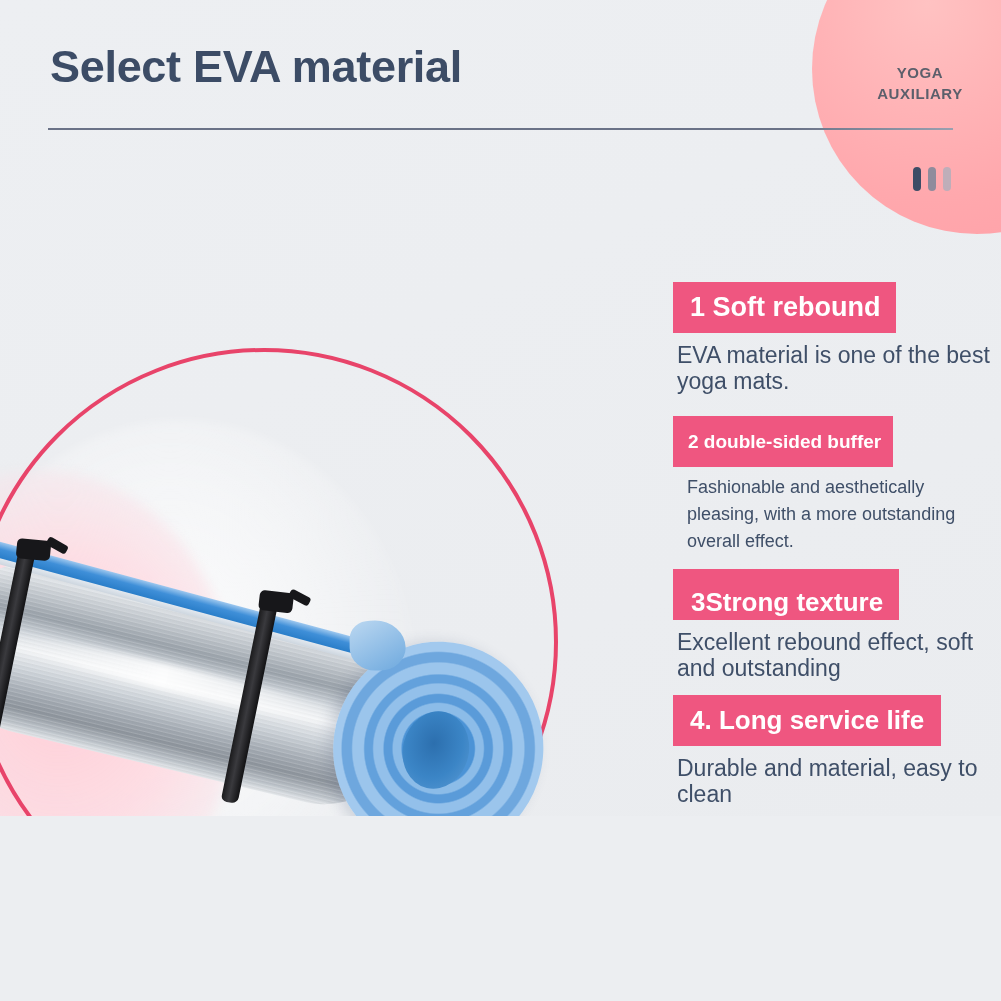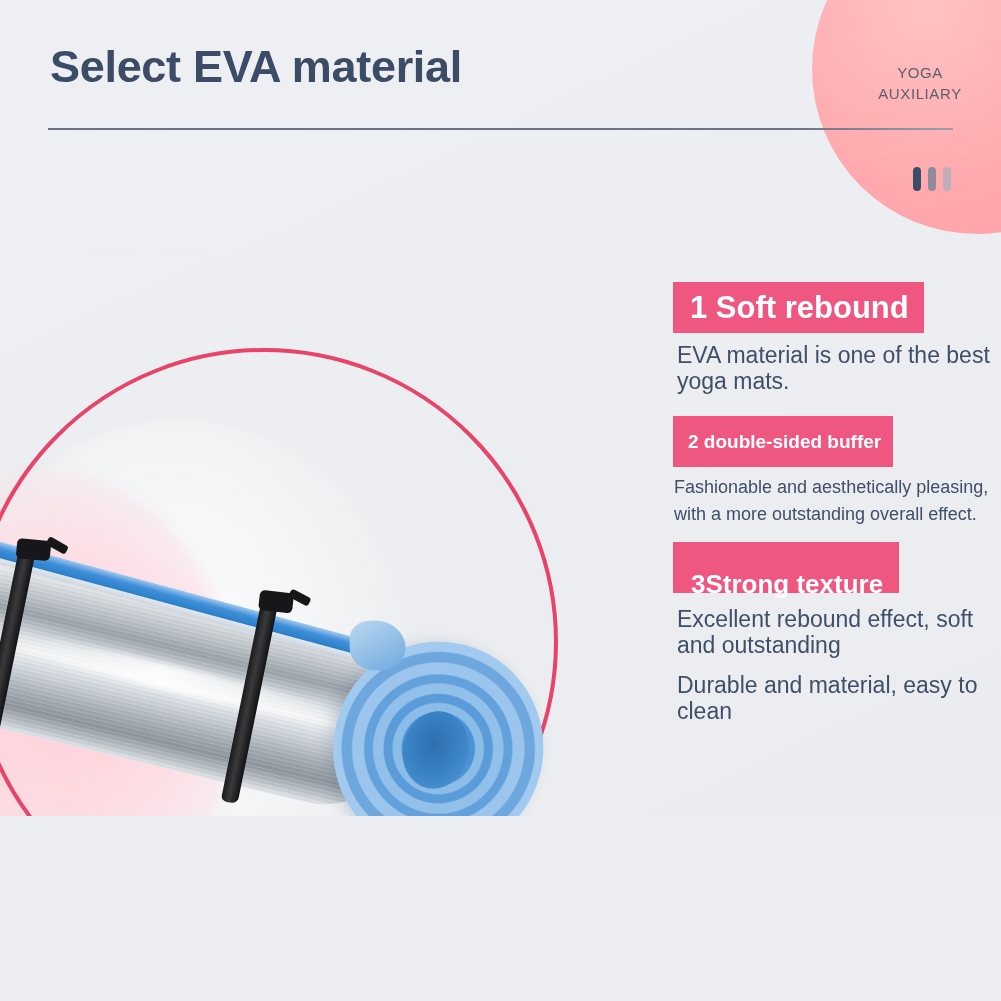--- a/index.html
+++ b/index.html
@@ -82,21 +82,21 @@
   }
 
   .brand-wordmark {
     position: absolute;
     left: 860px;
     top: 62px;
     width: 120px;
     text-align: center;
     font-size: 15px;
     line-height: 21px;
-    font-weight: normal;
+    font-weight: bold;
     color: #5c5f6b;
     letter-spacing: 0.6px;
   }
   .brand-bars {
     position: absolute;
     left: 913px;
     top: 167px;
     display: flex;
     gap: 7px;
   }
@@ -323,26 +323,26 @@
   .feature-desc {
     margin: 9px 0 0 4px;
     font-size: 23px;
     line-height: 26px;
     color: #3f4f68;
   }
   .feature-desc.tight {
     font-size: 18px;
     line-height: 27px;
     margin-top: 7px;
-    margin-left: 1px;
-  }
-  .f1 .feature-badge { font-size: 31px; text-align: right; }
+    margin-left: 14px;
+  }
+  .f1 .feature-badge { font-size: 27px; text-align: right; }
   .f2 .feature-badge { font-size: 19px; padding: 0 12px 0 15px; }
   .f3 { margin-top: 6px; }
-  .f3 .feature-badge { padding: 17px 16px 0 18px; }
+  .f3 .feature-badge { padding: 8px 16px 0 18px; }
   .f4 .feature-badge { padding: 0 17px 0 17px; }
   .f2 { margin-top: 22px; }
   .f4 { margin-top: 10px; }
 </style>
 </head>
 <body>
 
 <div id="poster">
 
   <div class="deco-circle-topright"></div>
@@ -394,18 +394,19 @@
       <div class="feature-badge">2 double-sided buffer</div>
       <div class="feature-desc tight">Fashionable and aesthetically pleasing, with a more outstanding overall effect.</div>
     </div>
 
     <div class="feature f3">
       <div class="feature-badge">3Strong texture</div>
       <div class="feature-desc">Excellent rebound effect, soft and outstanding</div>
     </div>
 
     <div class="feature f4">
+      <div class="feature-badge">4. Long service life</div>
       <div class="feature-desc">Durable and material, easy to clean</div>
     </div>
 
   </div>
 
 </div>
 
 </body></html>

